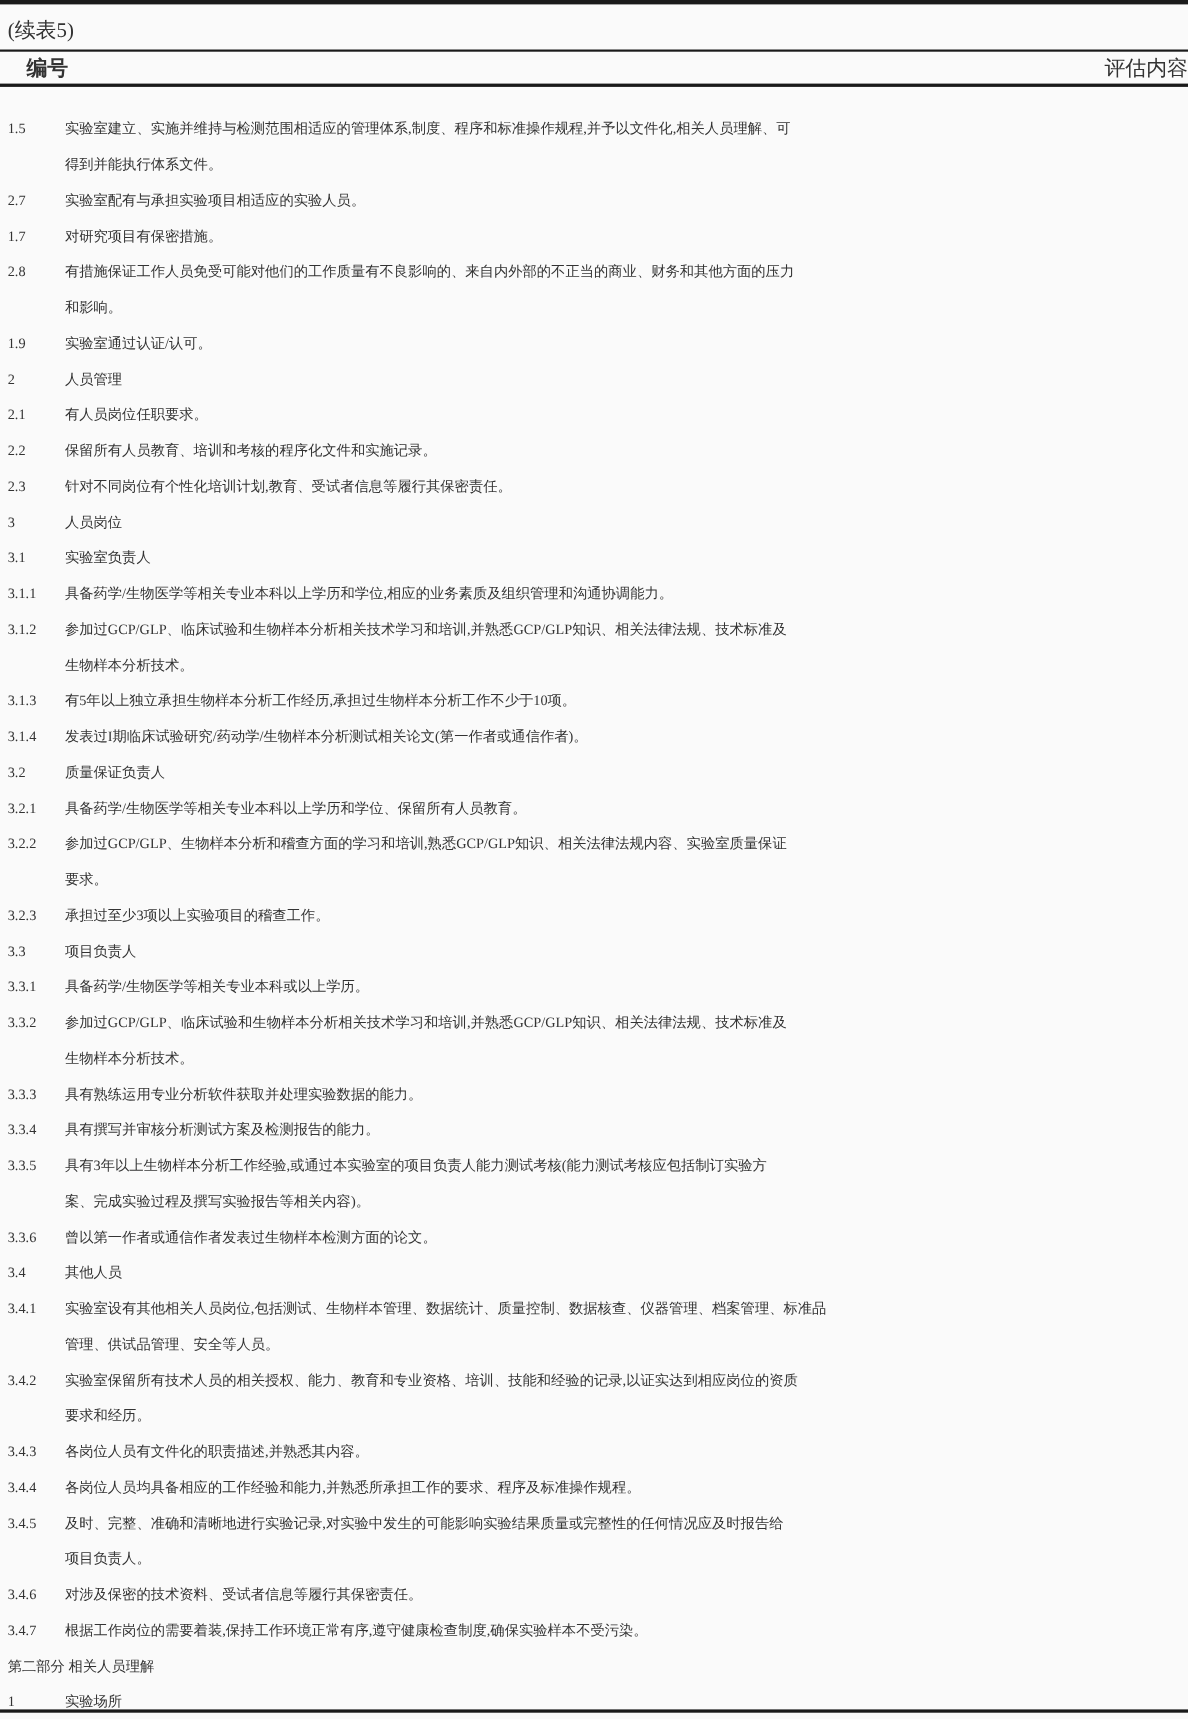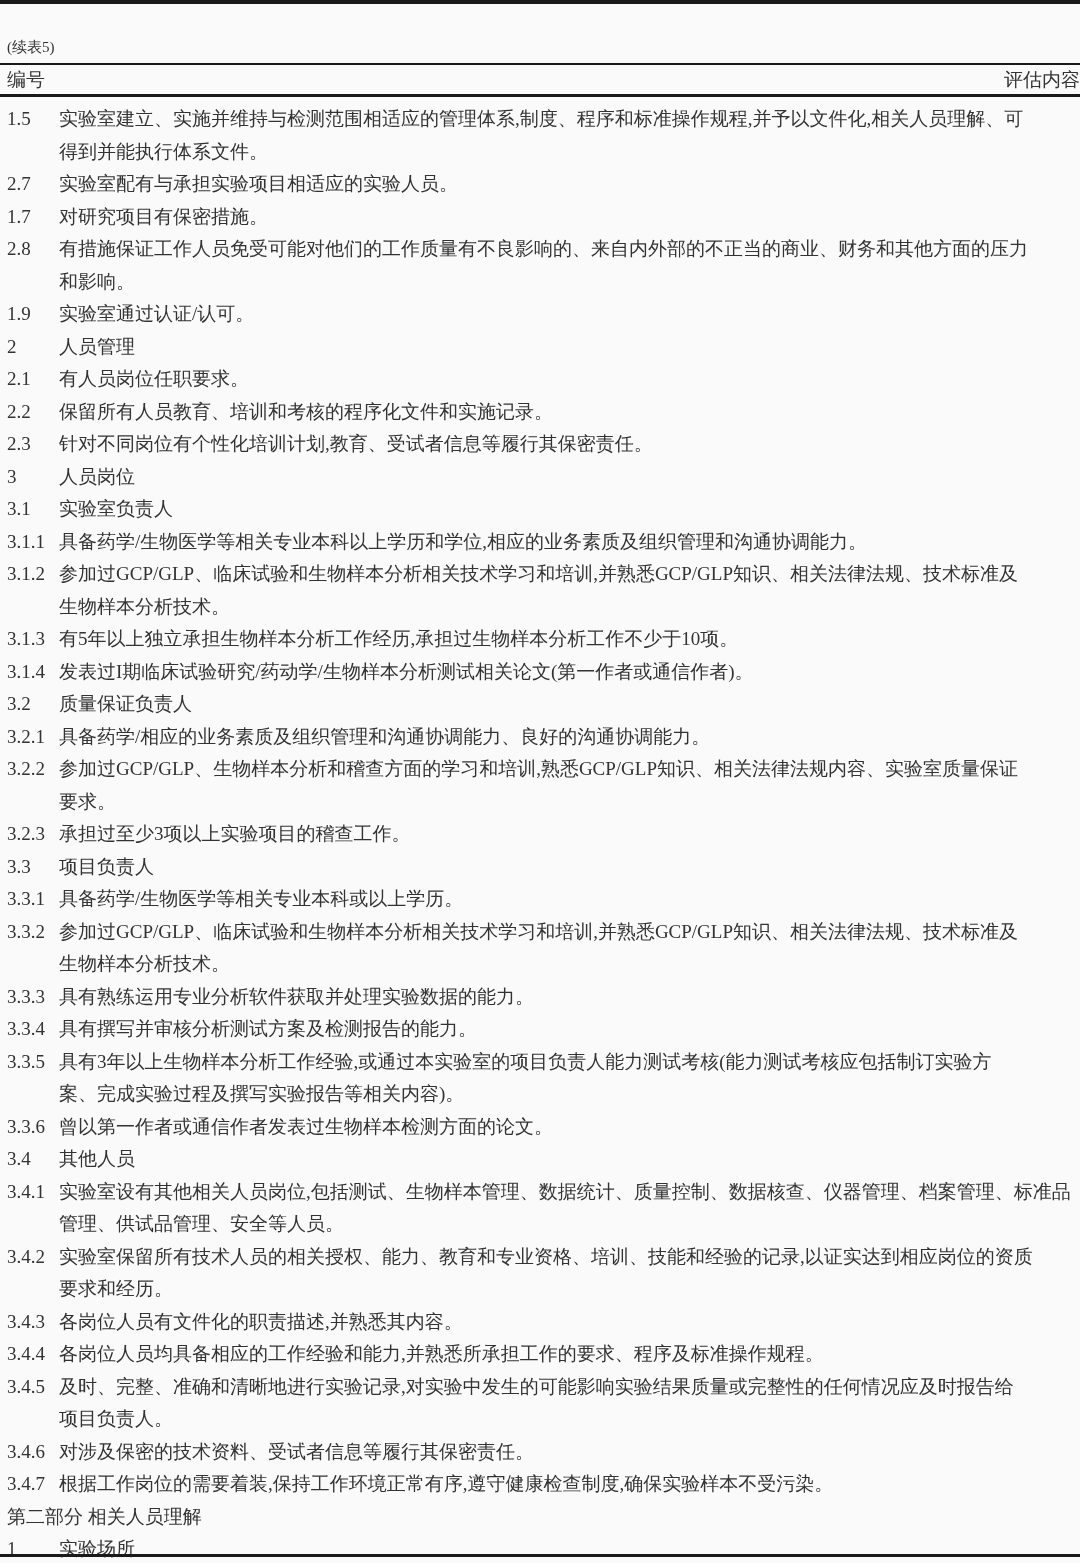--- a/index.html
+++ b/index.html
@@ -15,45 +15,46 @@
     background:var(--bg,#fafafa);
     color:var(--fg,#333333);
     overflow:hidden;
     box-sizing:border-box;
   }
   .top-bar{
     height:4px;
     background:var(--rule,#1a1a1a);
   }
   .cont-label{
-    margin:30px 0 0 7px;
+    margin:12px 0 0 7px;
     height:29px;
-    font-size:15px;
+    font-size:19px;
     line-height:26px;
   }
   .thead{
     border-top:2px solid var(--rule,#1a1a1a);
     border-bottom:3px solid var(--rule,#1a1a1a);
     height:29px;
     display:flex;
     align-items:center;
     font-size:19px;
   }
   .th-num{
     width:52px;
-    padding-left:7px;
+    padding-left:24px;
     flex:none;
+    font-weight:bold;
   }
   .th-content{
     flex:1;
     text-align:right;
   }
   .tbody{
-    padding-top:6px;
-    font-size:19px;
+    padding-top:22px;
+    font-size:13px;
   }
   .line{
     display:flex;
     height:32.5px;
     line-height:32.5px;
     white-space:nowrap;
   }
   .num{
     width:52px;
     padding-left:7px;
@@ -157,21 +158,21 @@
       <div class="line">
         <span class="num">3.1.4</span>
         <span class="txt">发表过I期临床试验研究/药动学/生物样本分析测试相关论文(第一作者或通信作者)。</span>
       </div>
       <div class="line">
         <span class="num">3.2</span>
         <span class="txt">质量保证负责人</span>
       </div>
       <div class="line">
         <span class="num">3.2.1</span>
-        <span class="txt">具备药学/相应的业务素质及组织管理和沟通协调能力、良好的沟通协调能力。</span>
+        <span class="txt">具备药学/生物医学等相关专业本科以上学历和学位、保留所有人员教育。</span>
       </div>
       <div class="line">
         <span class="num">3.2.2</span>
         <span class="txt">参加过GCP/GLP、生物样本分析和稽查方面的学习和培训,熟悉GCP/GLP知识、相关法律法规内容、实验室质量保证</span>
       </div>
       <div class="line">
         <span class="num"></span>
         <span class="txt">要求。</span>
       </div>
       <div class="line">

